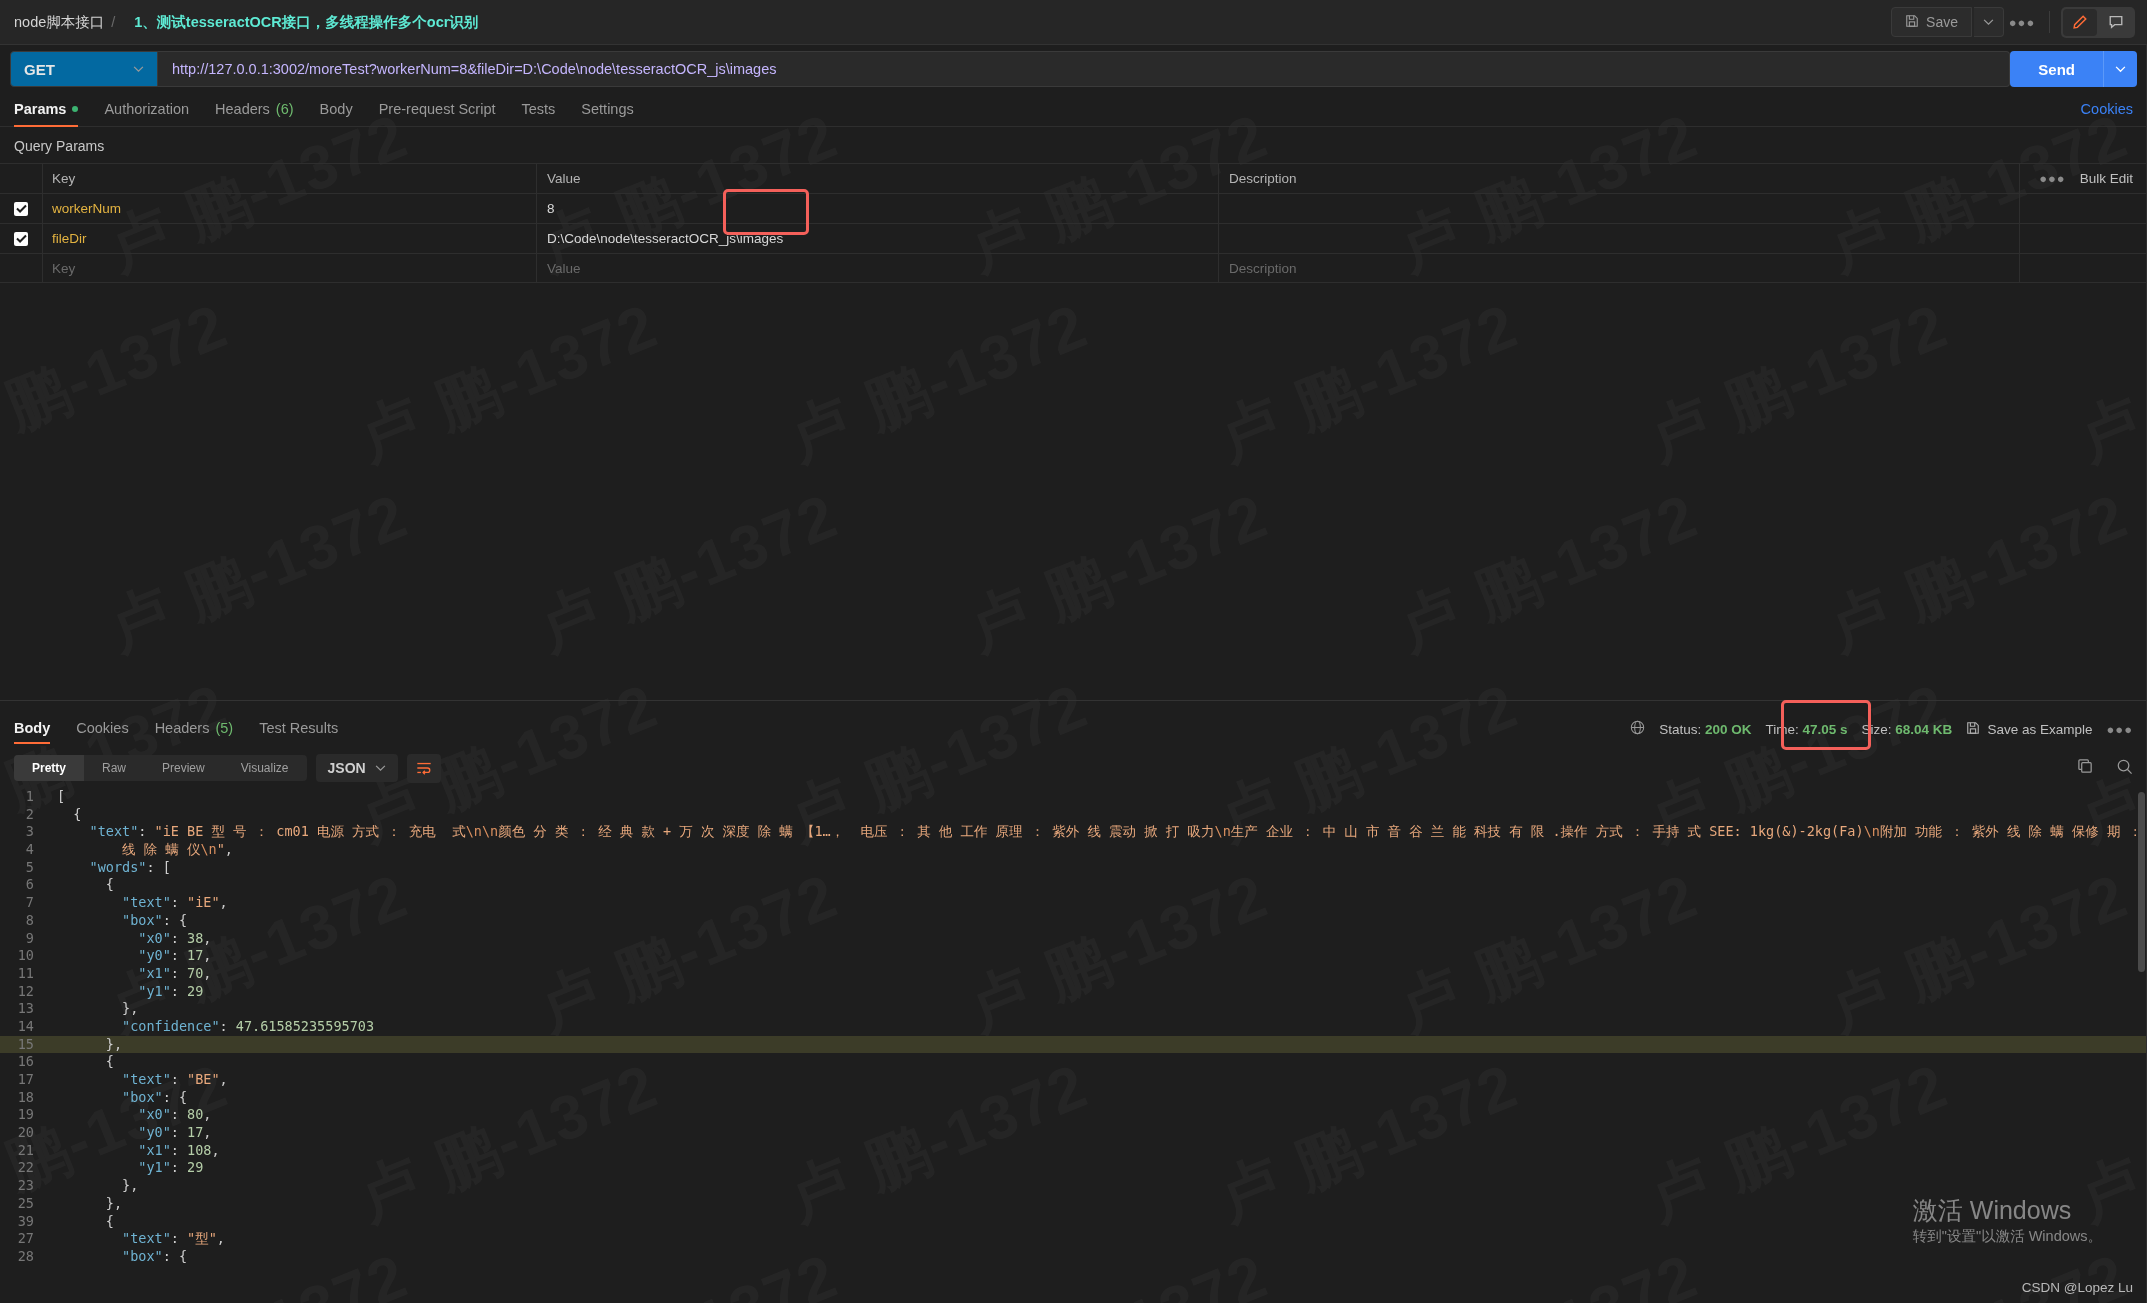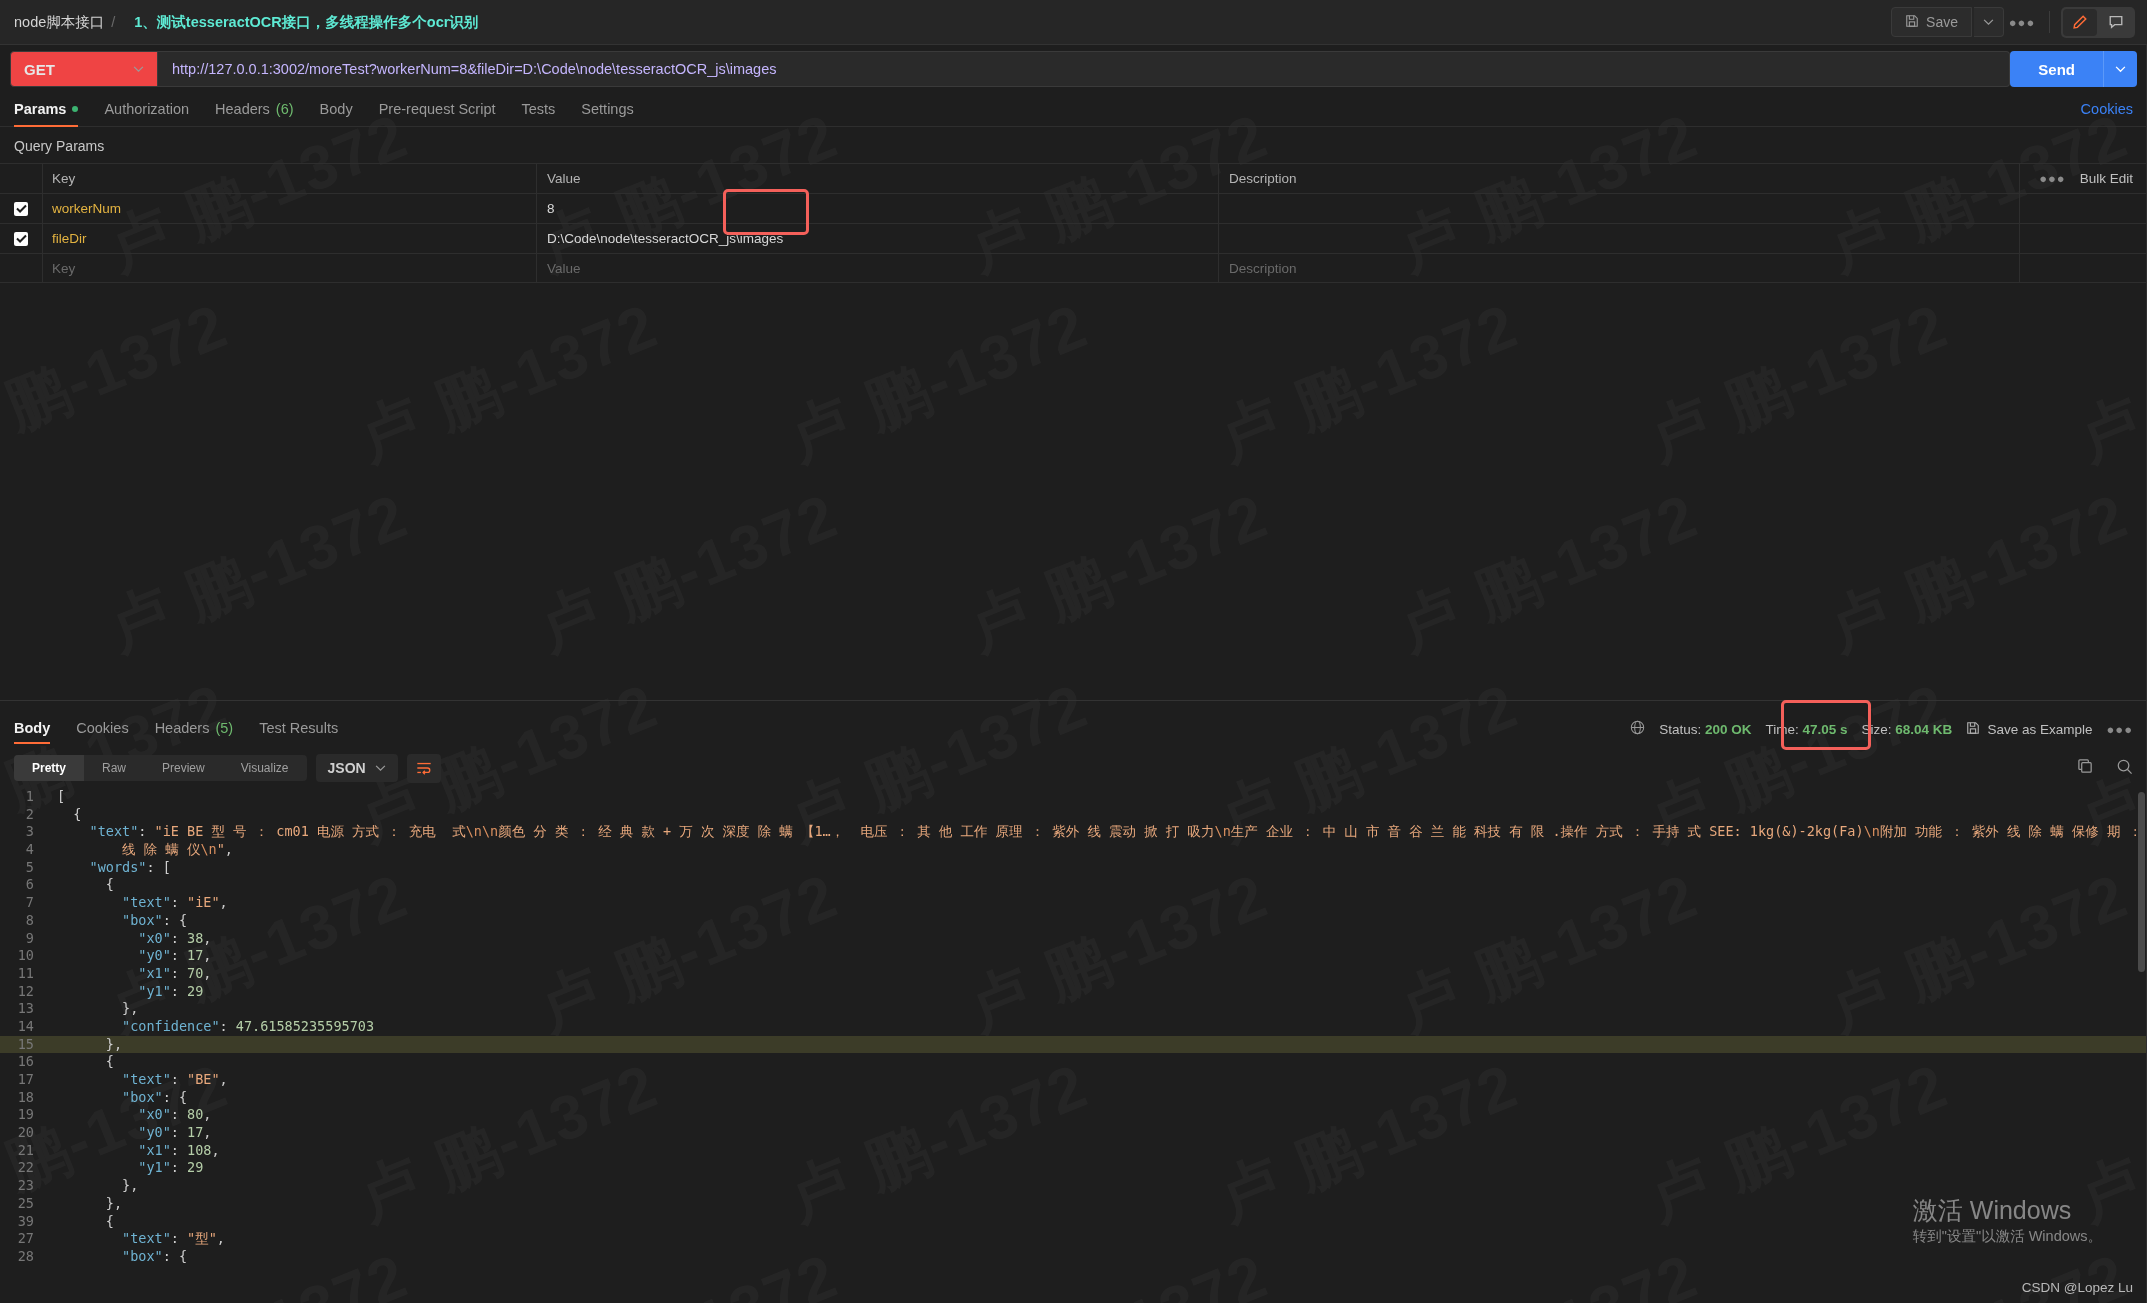--- a/index.html
+++ b/index.html
@@ -70,21 +70,21 @@
 
   
   .urlrow {
     position: relative; z-index: 10;
     height: 48px; background: #1e1e1e;
     display: flex; align-items: center;
     padding: 0 10px; gap: 0;
   }
   .method {
     width: 148px; height: 36px;
-    background: #ef4444; border: 1px solid #3a3a3a;
+    background: #0369a1; border: 1px solid #3a3a3a;
     border-radius: 4px 0 0 4px;
     display: flex; align-items: center; justify-content: space-between;
     padding: 0 13px; font-size: 15px; font-weight: 700; color: #e6e6e6;
   }
   .urlinput {
     flex: 1; height: 36px;
     background: #2a2a2a; border: 1px solid #3a3a3a; border-left: none;
     border-radius: 0 4px 4px 0;
     display: flex; align-items: center; padding: 0 14px;
     font-size: 14.5px; color: #c4b5fd;

